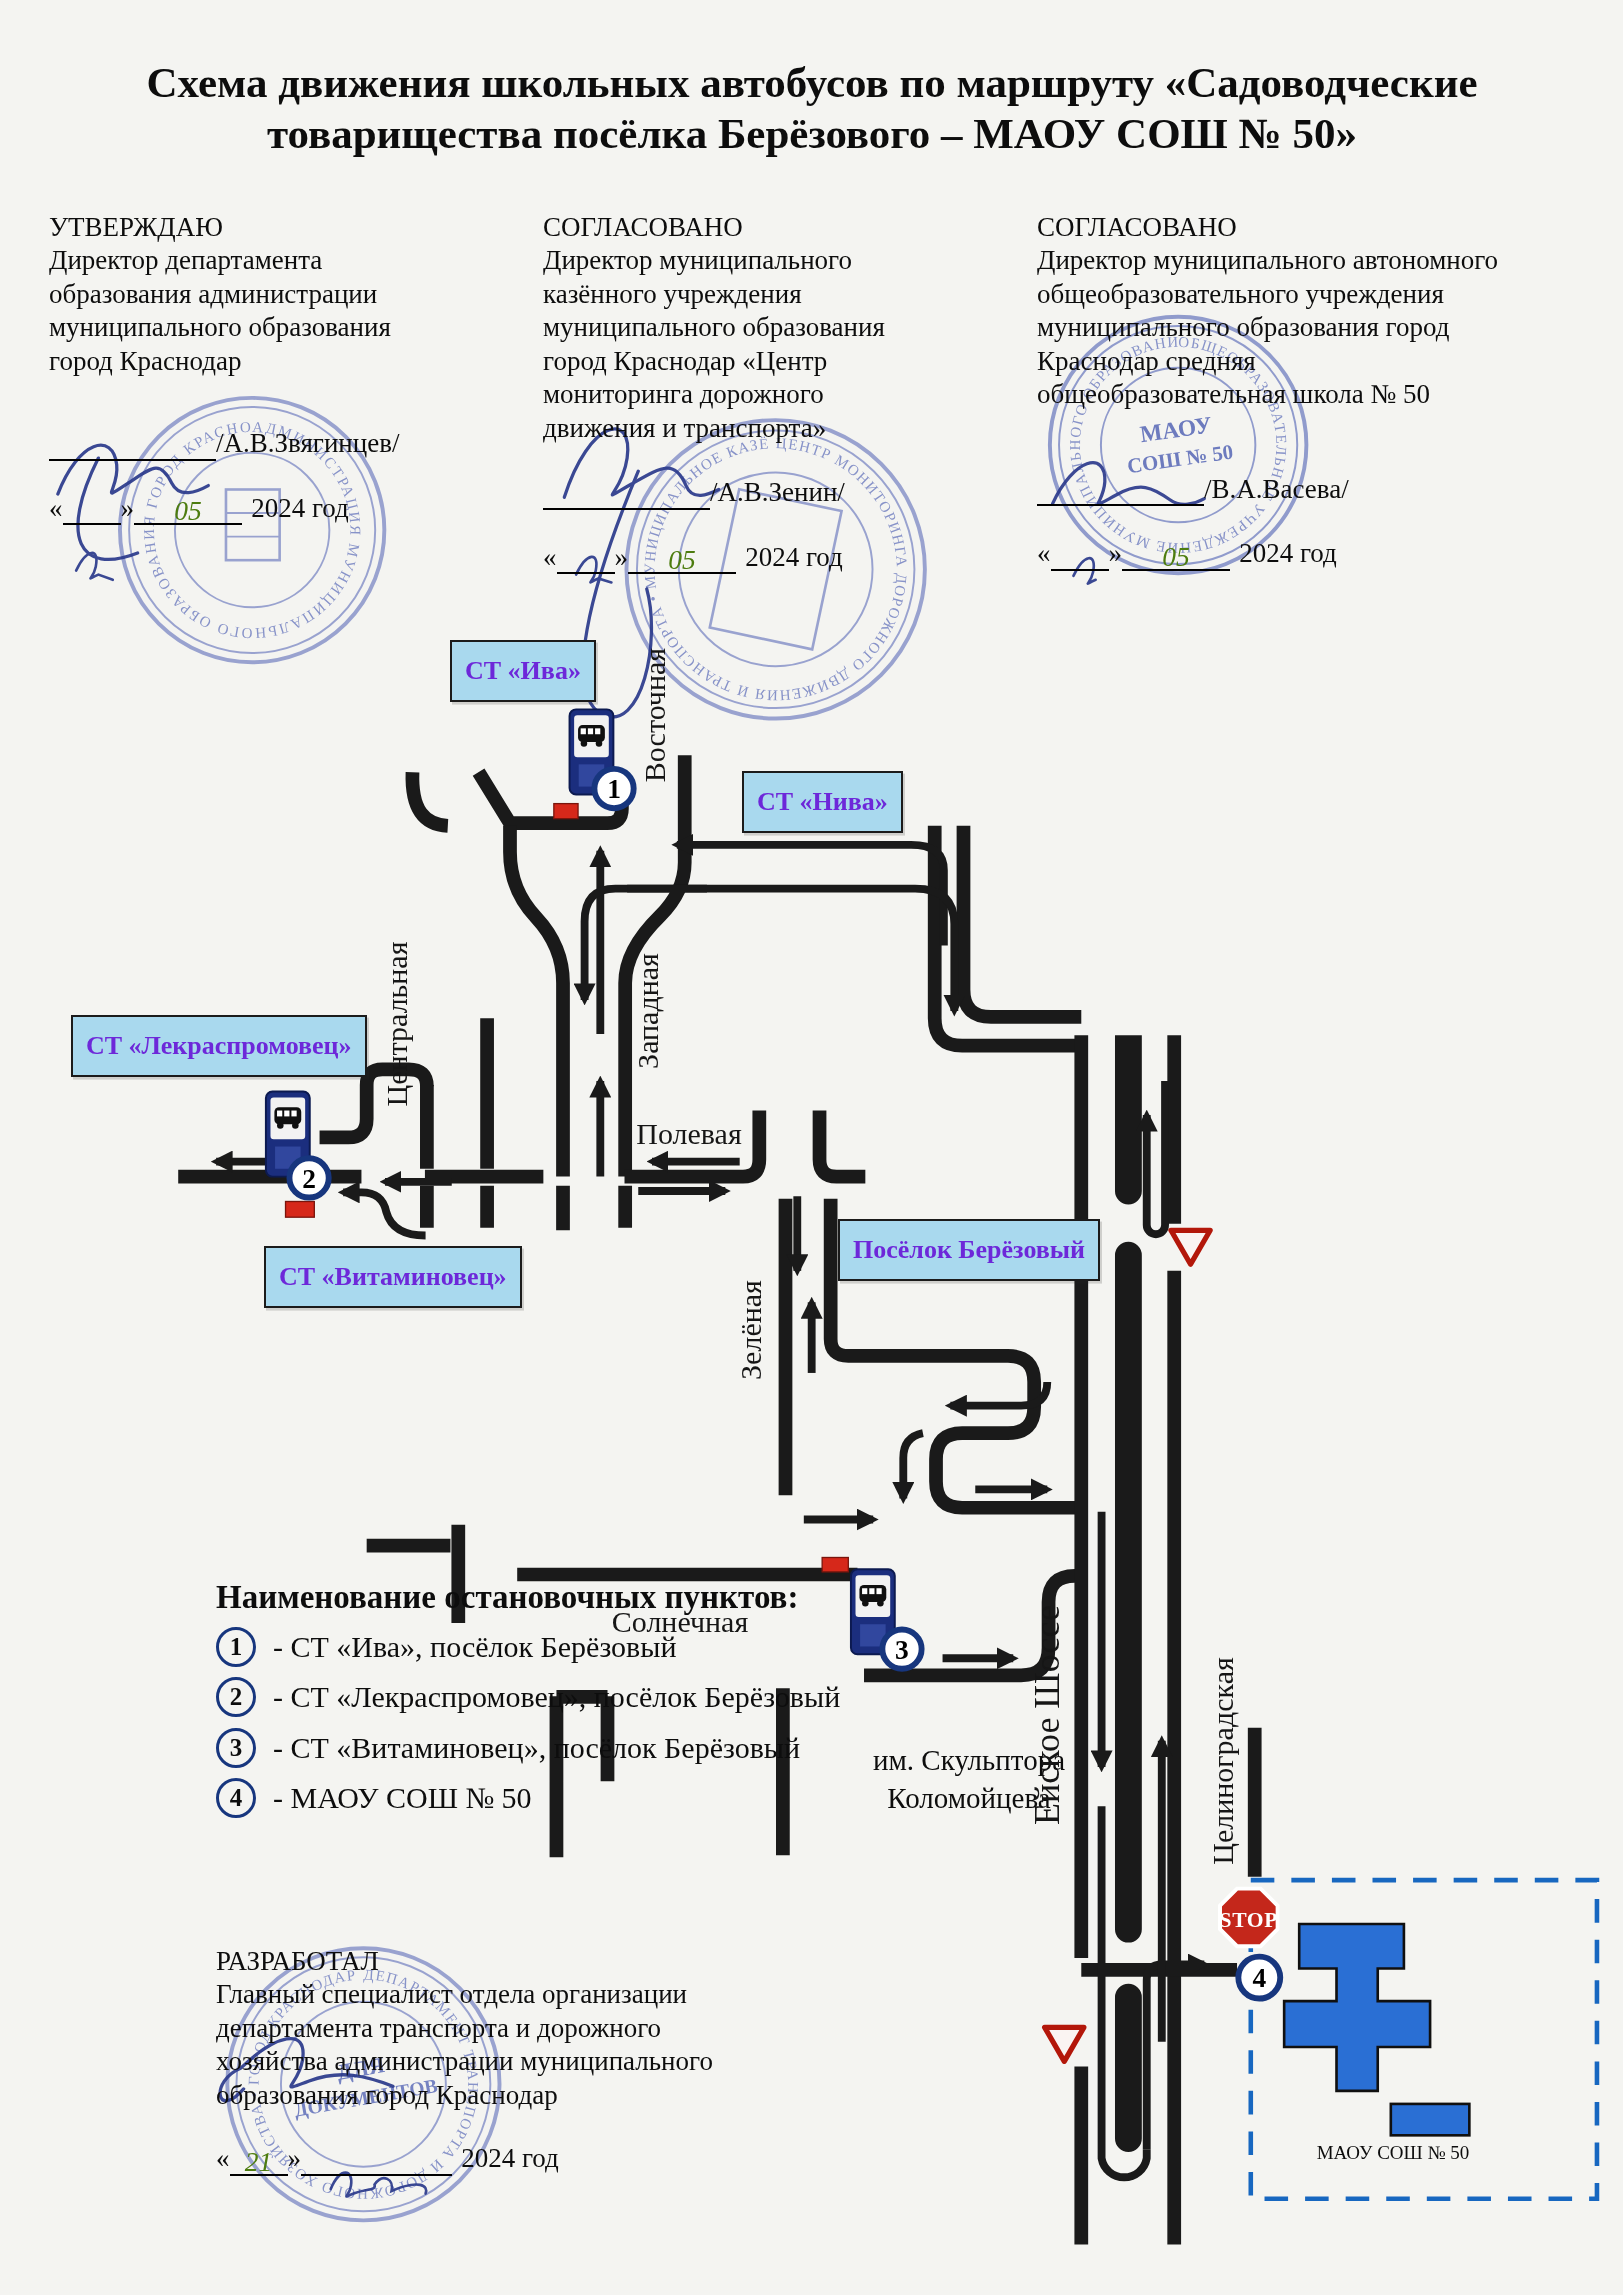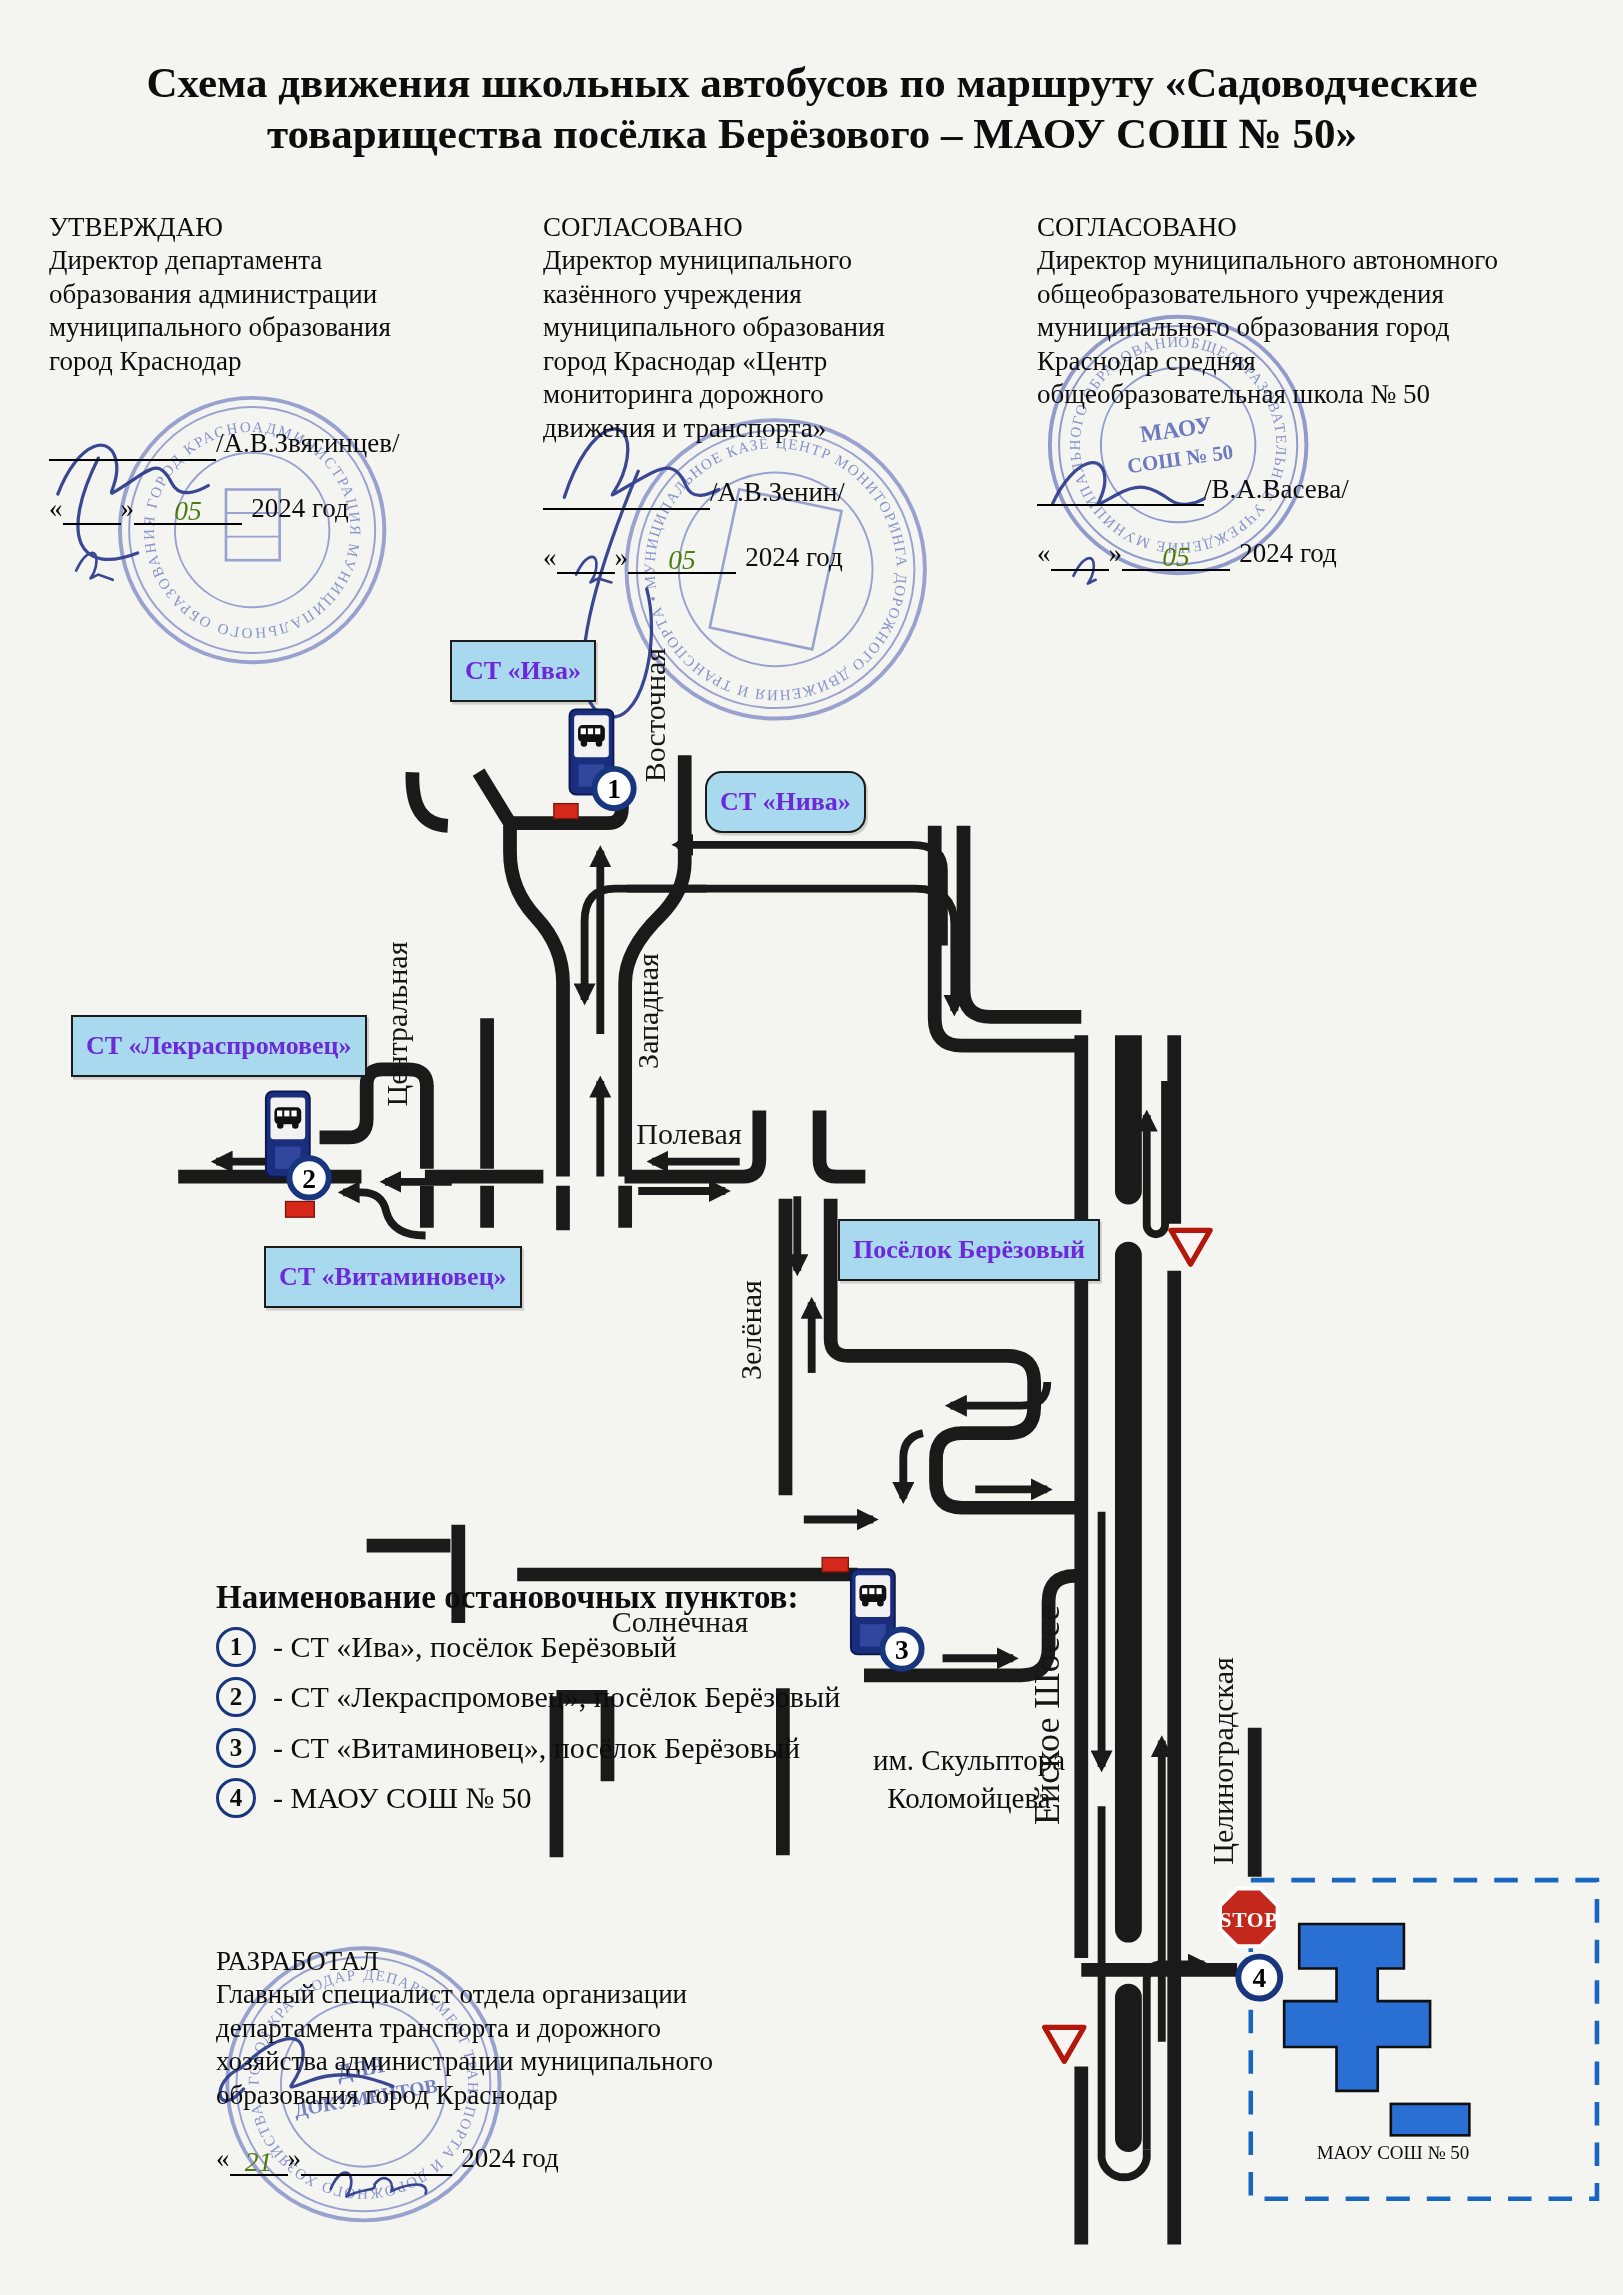--- a/index.html
+++ b/index.html
@@ -273,21 +273,21 @@
   <div class="daterow" style="margin-top:31px;">
     <span>«</span>
     <span class="line" style="width:58px;"></span>
     <span>»</span>
     <span class="line hand" style="width:108px;">05</span>
     <span style="margin-left:9.2px;">2024 год</span>
   </div>
 </div>
 
 <div class="ovl tag" style="left:450px;top:640px;">СТ «Ива»</div>
-<div class="ovl tag" style="left:705px;top:771px;border-radius:17px;">СТ «Нива»</div>
+<div class="ovl tag" style="left:742px;top:771px;">СТ «Нива»</div>
 <div class="ovl tag" style="left:71px;top:1015px;">СТ «Лекраспромовец»</div>
 <div class="ovl tag" style="left:264px;top:1246px;">СТ «Витаминовец»</div>
 <div class="ovl tag" style="left:838px;top:1219px;">Посёлок Берёзовый</div>
 
 <div class="ovl street v" style="left:655px;top:715px;">Восточная</div>
 <div class="ovl street v" style="left:648px;top:1011px;">Западная</div>
 <div class="ovl street v" style="left:397px;top:1024px;">Центральная</div>
 <div class="ovl street" style="left:689px;top:1134px;">Полевая</div>
 <div class="ovl street v" style="left:751px;top:1330px;">Зелёная</div>
 <div class="ovl street" style="left:680px;top:1622px;">Солнечная</div>

